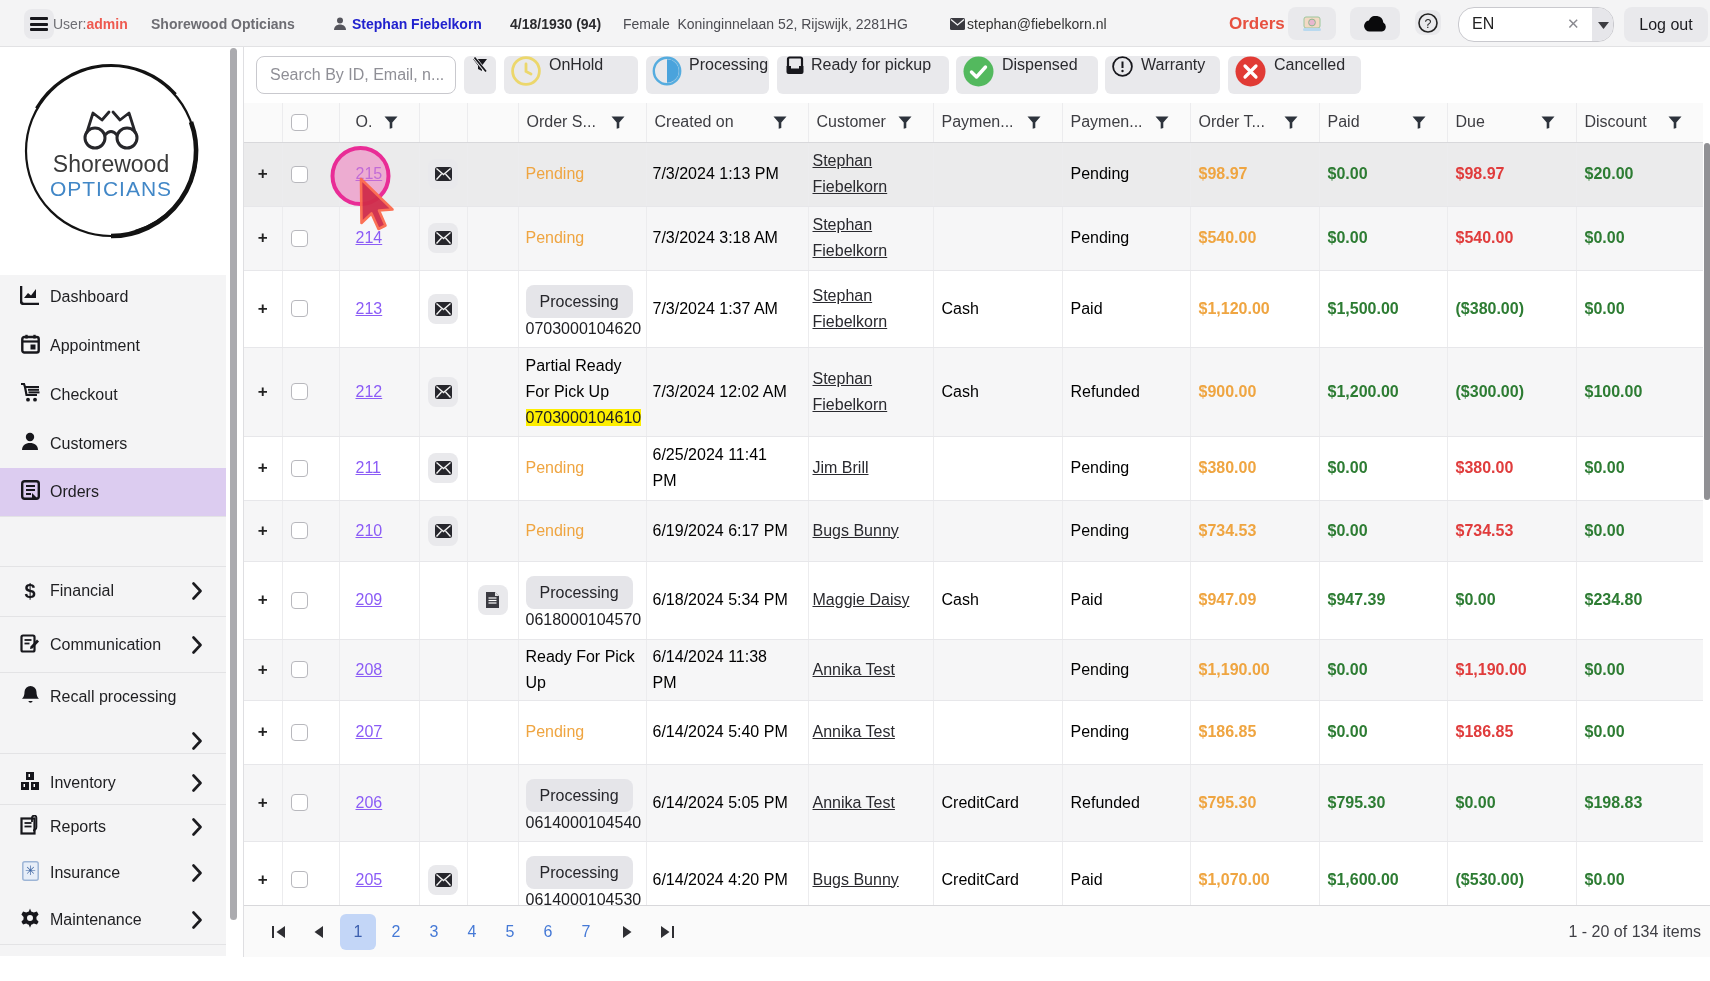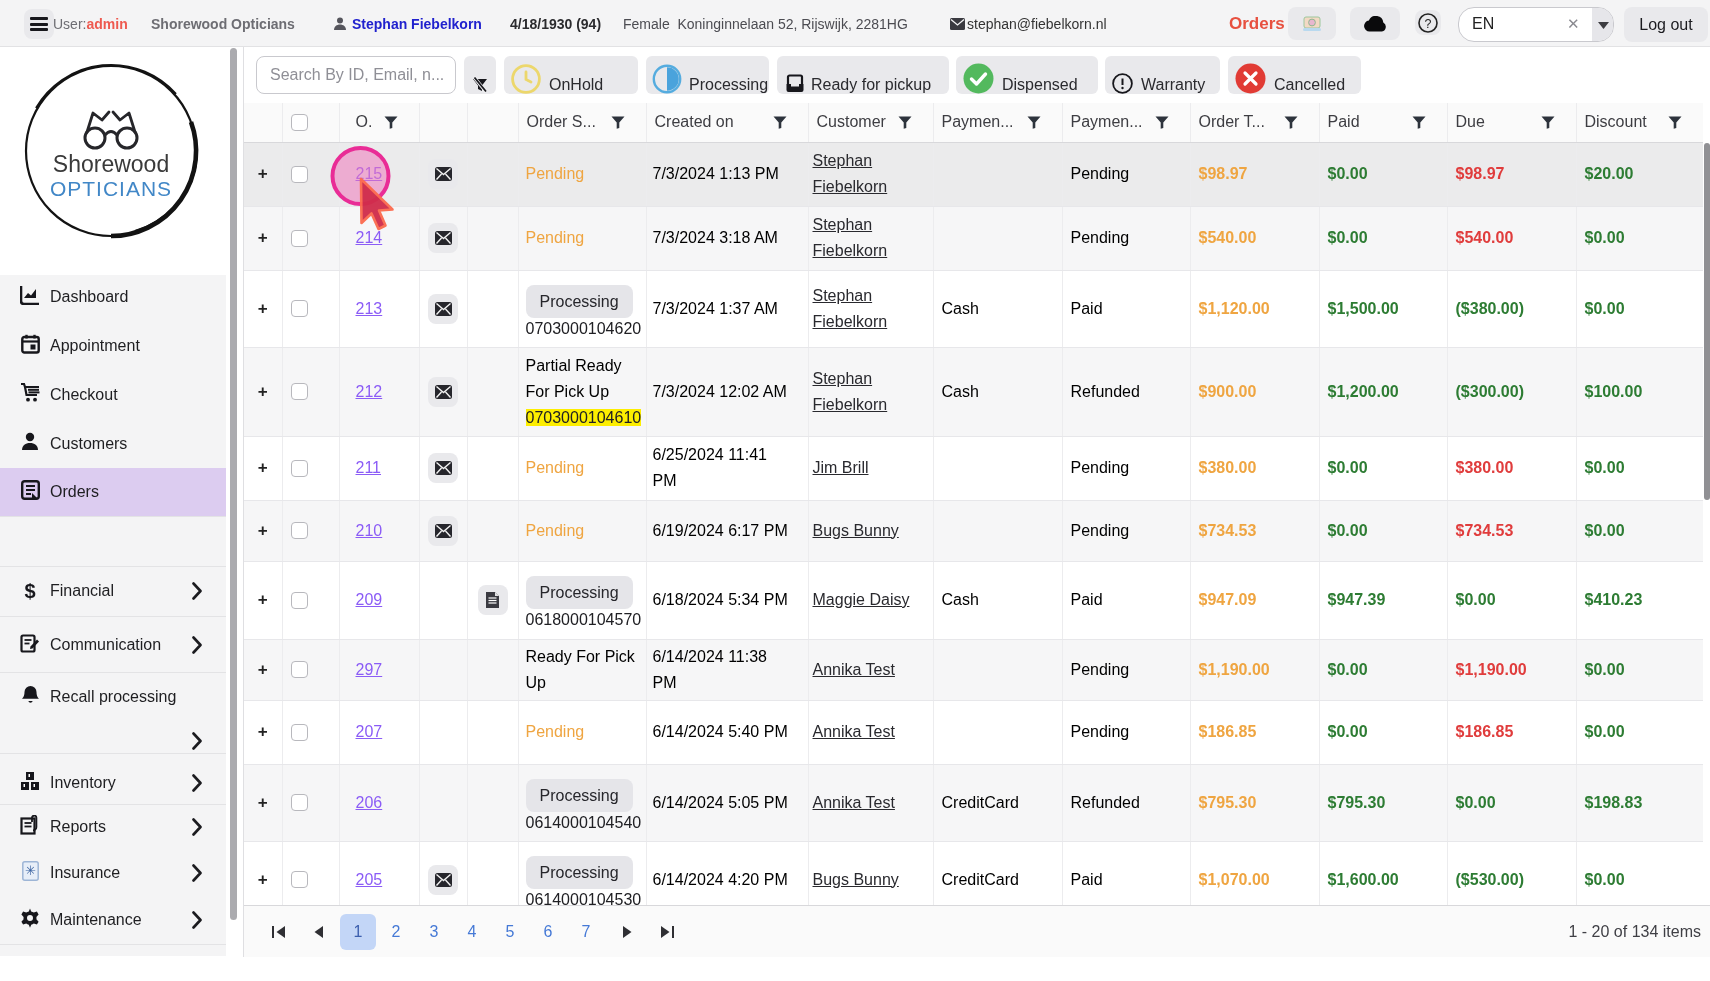--- a/index.html
+++ b/index.html
@@ -22,21 +22,21 @@
 .mi .ic { width:22px; margin-left:19px; margin-right:9px; text-align:center; flex:none; }
 .mi .chev { position:absolute; right:24px; width:10px; height:18px; }
 .sep { position:absolute; left:0; width:226px; height:0; border-top:1px solid #e3e3e5; }
 #sb-scroll { position:absolute; left:230px; top:48px; width:7px; height:872px; background:#ababaf; border-radius:4px; }
 
 
 #content { position:absolute; left:243px; top:47px; width:1467px; height:910px; background:#fff; border-left:1px solid #dfdfe2; }
 #toolbar { position:absolute; left:0; top:0; width:1467px; height:56px; background:#fff; }
 #search { position:absolute; left:12px; top:9px; width:200px; height:38px; border:1px solid #c9c9ce; border-radius:8px; background:#fff;
   font-size:16px; color:#8f8f96; padding-left:13px; display:flex; align-items:center; }
-.fbtn { position:absolute; top:9px; height:38px; background:#e9e9ec; border-radius:6px; display:flex; align-items:flex-end;
+.fbtn { position:absolute; top:9px; height:38px; background:#e9e9ec; border-radius:6px; display:flex; align-items:flex-start;
   font-size:16px; color:#2a2a2e; padding-left:7px; gap:8px; }
 .fbtn svg { flex:none; }
 
 
 #grid { position:absolute; left:0; top:56px; width:1467px; }
 table { border-collapse:collapse; table-layout:fixed; width:1459px; font-size:16px; }
 th, td { border-left:1px solid #ececee; overflow:hidden; vertical-align:middle; padding:0 8px; }
 th:first-child, td:first-child { border-left:none; }
 thead th { background:#fafafa; border-bottom:1px solid #d8d8db; font-weight:normal; color:#3d3d42;
   text-align:left; white-space:nowrap; position:relative; height:39px; }
@@ -547,28 +547,28 @@
                 <div style="margin:5px 0 2px;"><span class="chip">Processing</span></div>
                 <div class="track">0618000104570</div>
               </td>
               <td style="line-height:26px;padding:0 18px 0 6px;">6/18/2024 5:34 PM</td>
               <td style="line-height:26px;padding:0 8px 0 4px;"><span class="clink">Maggie Daisy</span></td>
               <td>Cash</td>
               <td>Paid</td>
               <td class="orange">$947.09</td>
               <td class="green">$947.39</td>
               <td class="green">$0.00</td>
-              <td class="green">$410.23</td>
+              <td class="green">$234.80</td>
             </tr>
             <tr class="alt" style="height:61px">
               <td class="plus">+</td>
               <td>
                 <div class="cb"></div>
               </td>
-              <td style="padding-left:16px;"><span class="olink">297</span></td>
+              <td style="padding-left:16px;"><span class="olink">208</span></td>
               <td></td>
               <td></td>
               <td style="padding:0 8px 0 7px;">
                 <div style="line-height:26px;">Ready For Pick Up</div>
               </td>
               <td style="line-height:26px;padding:0 18px 0 6px;">6/14/2024 11:38 PM</td>
               <td style="line-height:26px;padding:0 8px 0 4px;"><span class="clink">Annika Test</span></td>
               <td></td>
               <td>Pending</td>
               <td class="orange">$1,190.00</td>

